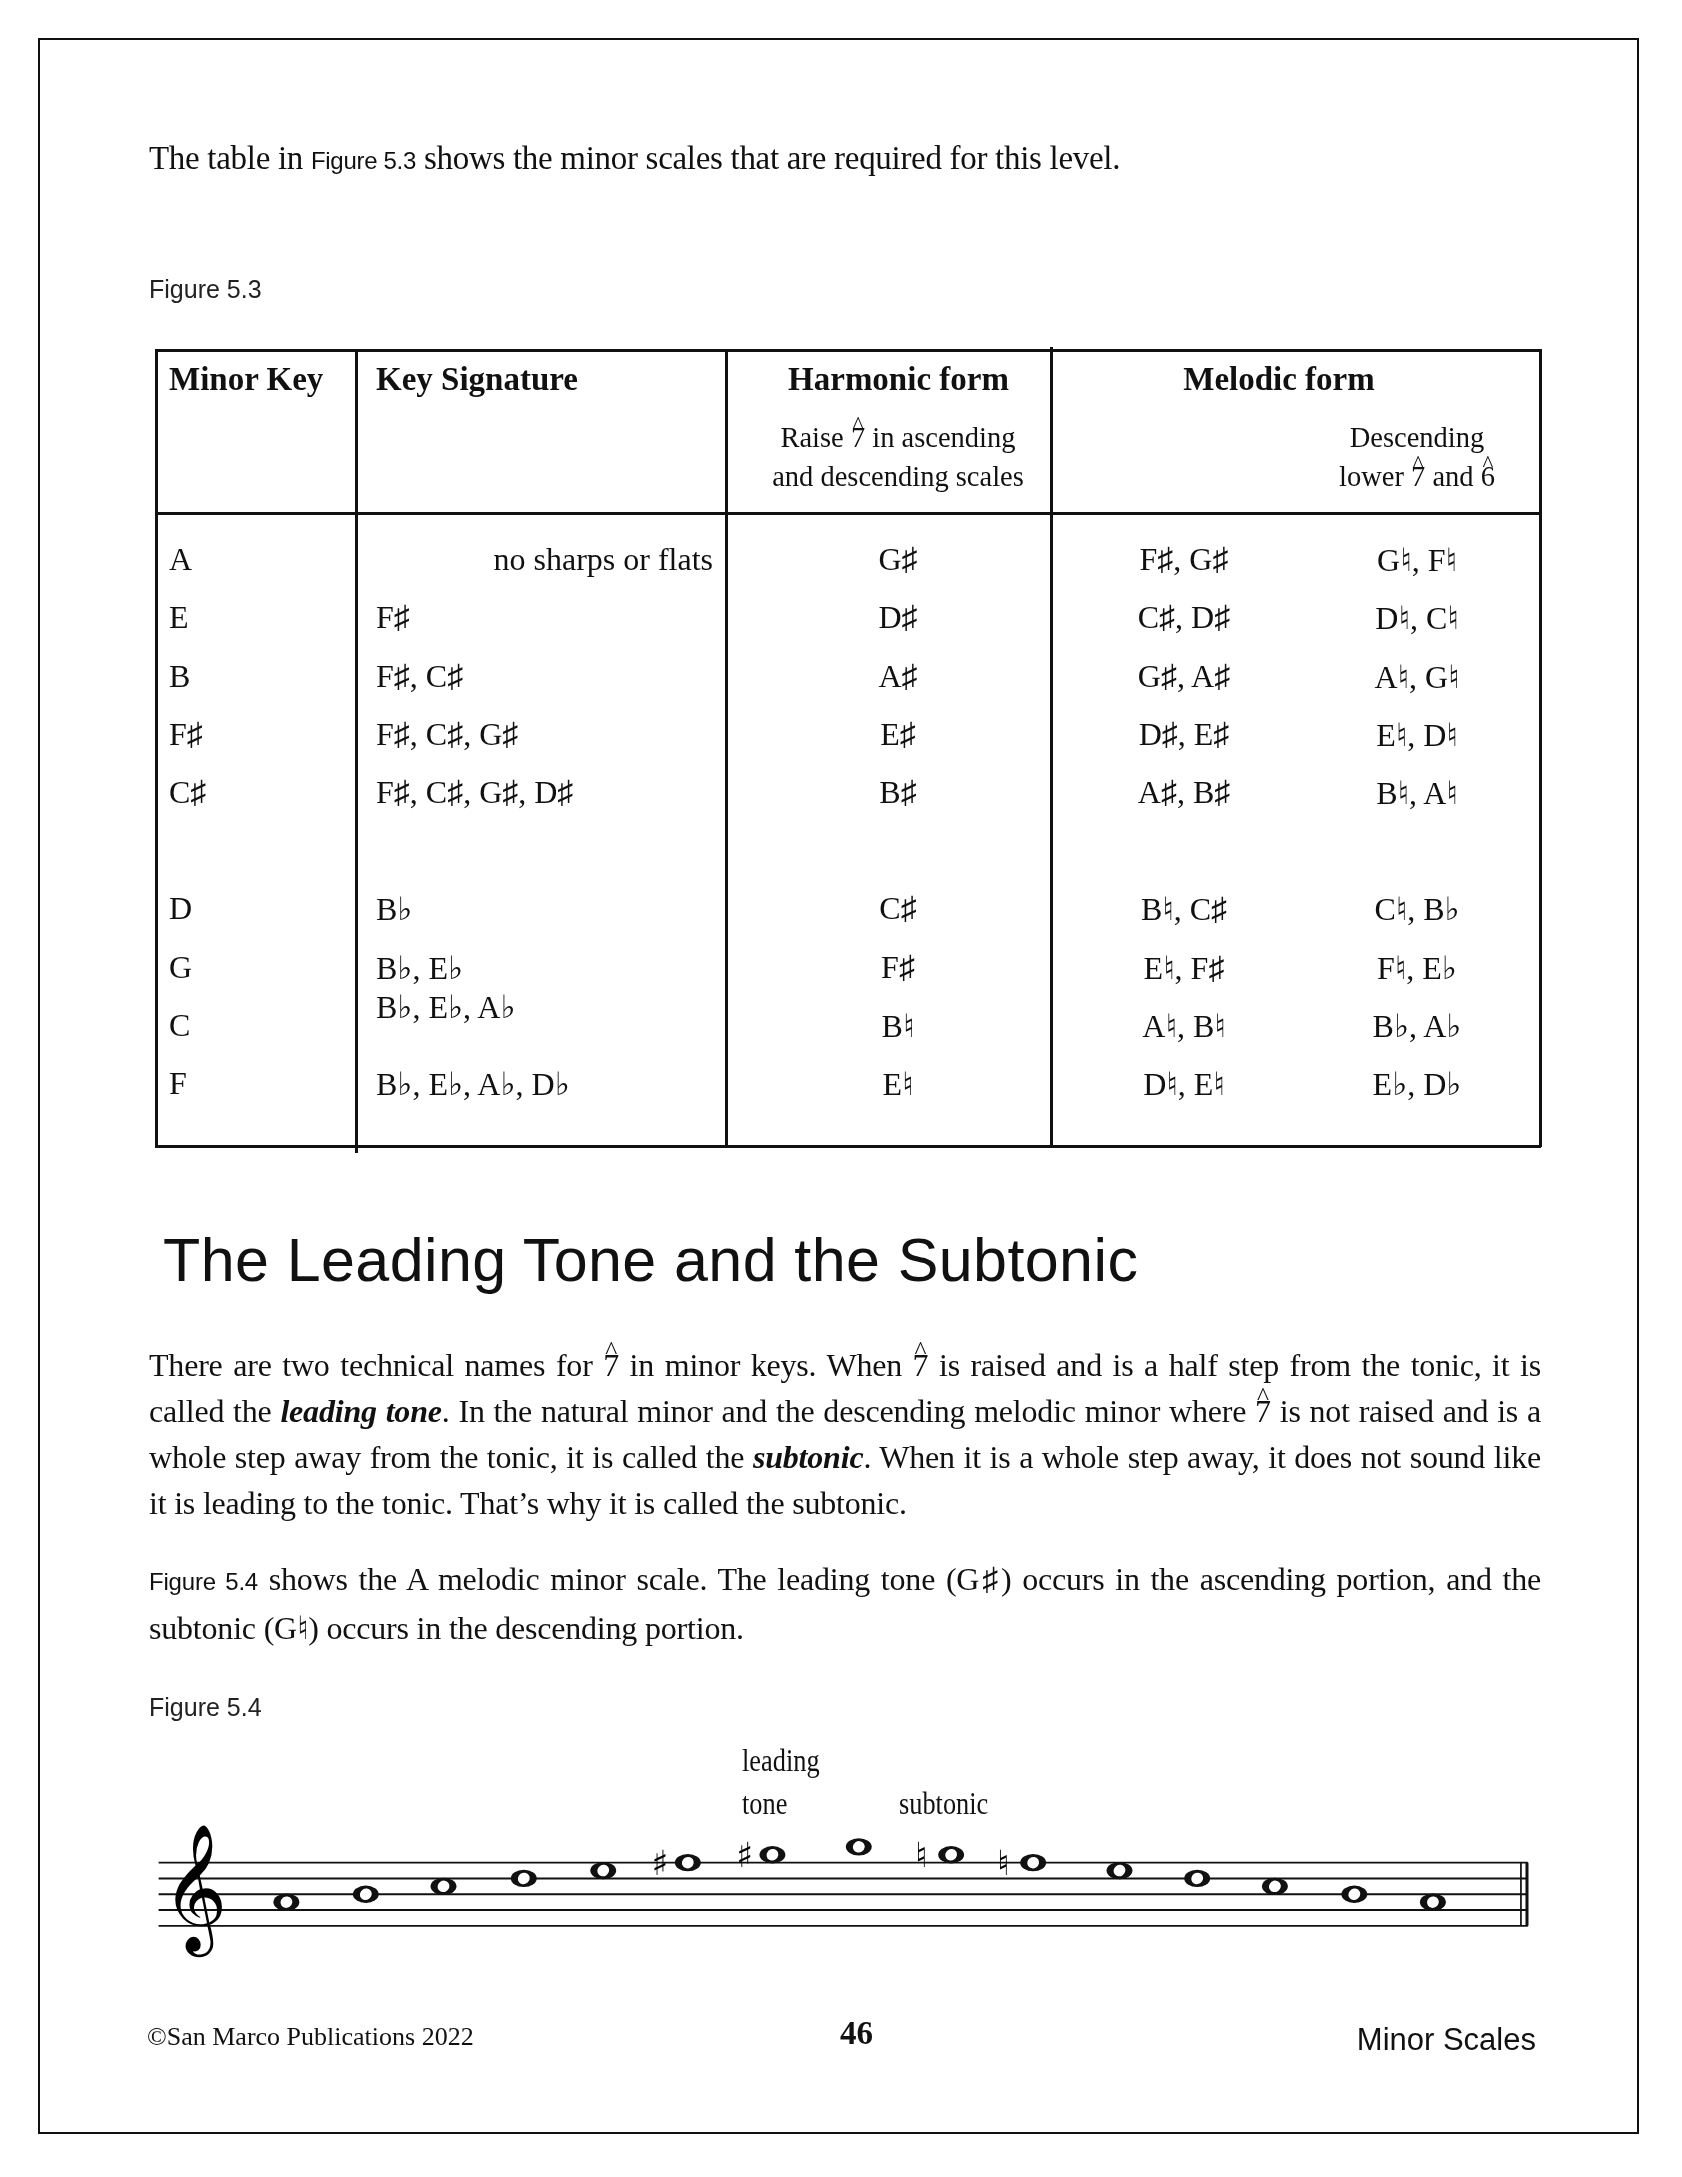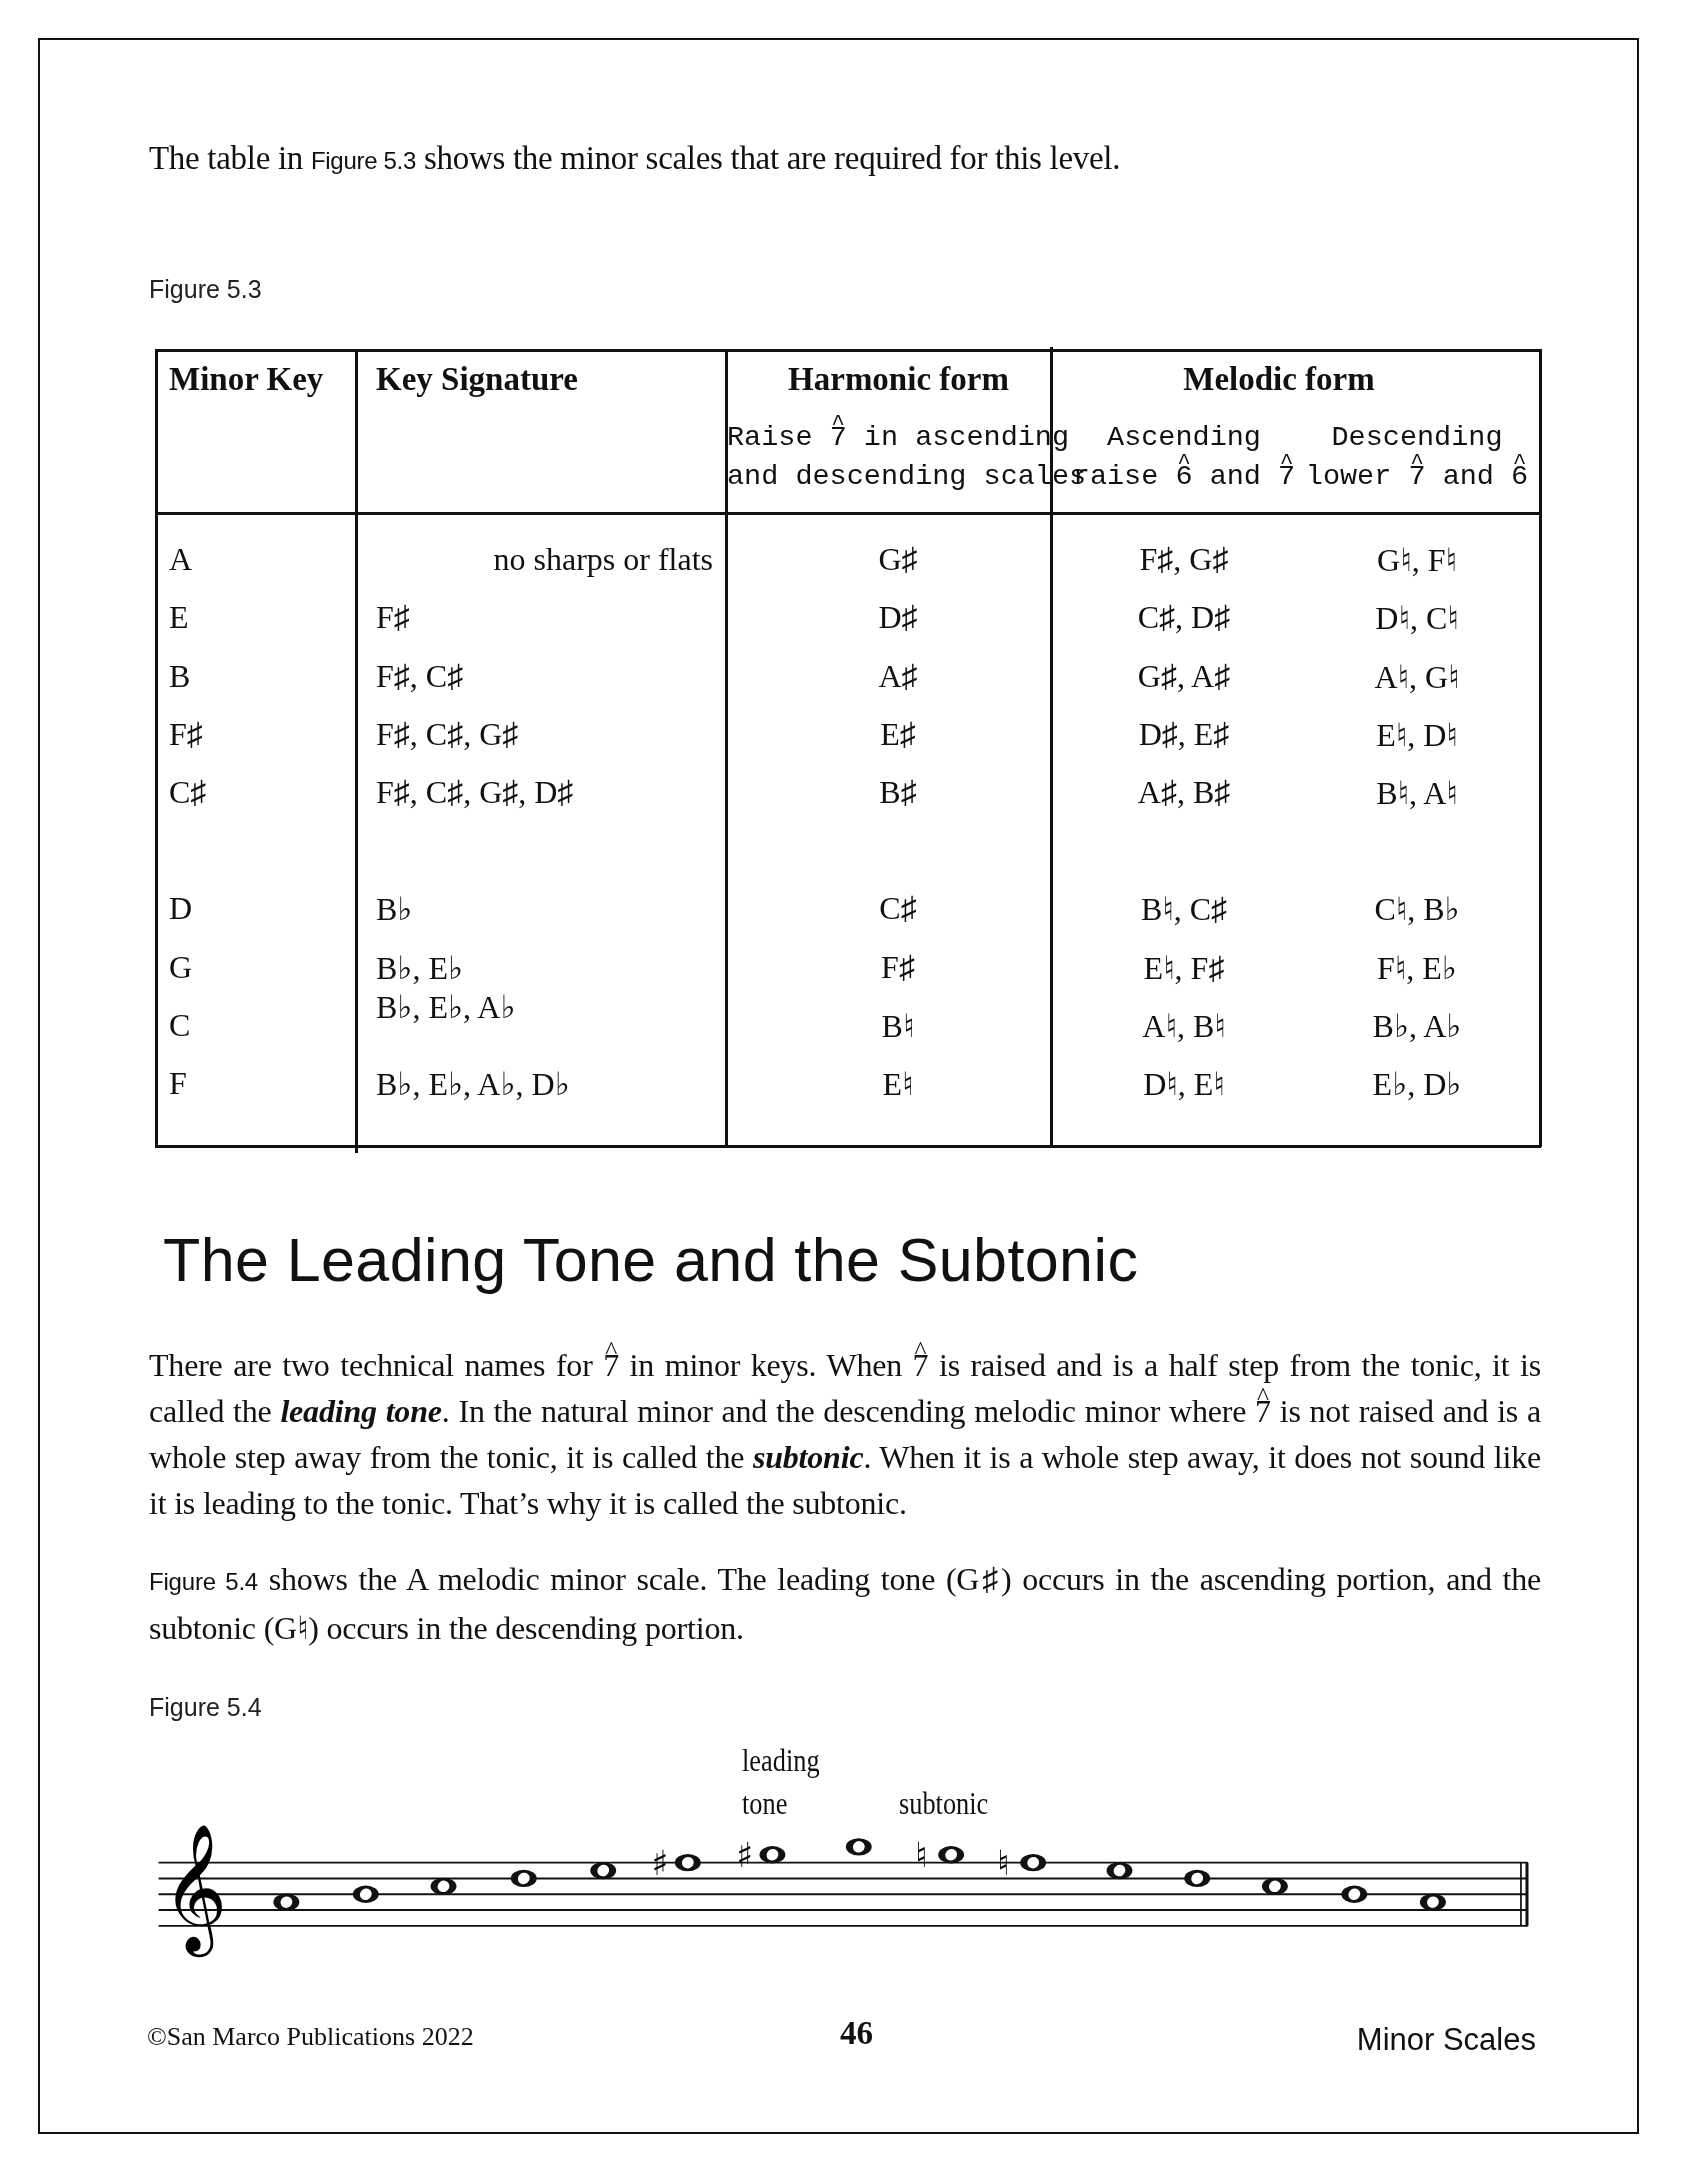--- a/index.html
+++ b/index.html
@@ -13,21 +13,21 @@
                font-size: 25px; color: #222; }
   #fig53-label { top: 275px; }
   #fig54-label { top: 1693px; }
 
   
   .tbl { position: absolute; left: 155px; top: 349px; width: 1386px; height: 798px; }
   .tbl .hline, .tbl .vline { position: absolute; background: #111; }
   .tbl .hline { height: 2.6px; }
   .tbl .vline { width: 2.6px; }
   .th { position: absolute; font-weight: bold; font-size: 33px; white-space: nowrap; }
-  .sub { position: absolute; font-size: 28.5px; text-align: center; line-height: 39px; white-space: nowrap; font-family: Liberation Mono, monospace; }
+  .sub { position: absolute; font-size: 28.5px; text-align: center; line-height: 39px; white-space: nowrap; }
   .cell { position: absolute; font-size: 32px; white-space: nowrap; }
   .hat { display: inline-block; position: relative; }
   .hat::before { content: "^"; position: absolute; left: 50%; transform: translateX(-50%); top: -0.55em;
                  font-size: 0.8em; }
 
   .section-title { position: absolute; left: 147px; top: 1209px; font-family: "Liberation Sans", "DejaVu Sans", sans-serif;
                    font-size: 61px; font-weight: normal; letter-spacing: 0.4px; margin: 16px; }
   .para { position: absolute; left: 149px; width: 1392px; font-size: 32px; line-height: 46px; margin: 0;
           text-align: justify; letter-spacing: -0.2px; }
   #para1 { top: 1342px; }
@@ -66,24 +66,20 @@
   <div class="vline" style="left:1384px; top:0; height:798px;"></div>
 
   <div class="th" style="left:14px; top:12px;">Minor Key</div>
   <div class="th" style="left:221px; top:12px;">Key Signature</div>
   <div class="th" style="left:605px; width:277px; top:12px; text-align:center;">Harmonic form</div>
   <div class="th" style="left:951px; width:346px; top:12px; text-align:center;">Melodic form</div>
 
   <div class="sub" style="left:572px; width:342px; top:69px;">
     <div><span>Raise </span><span class="hat">7</span><span> in ascending</span></div>
     <div>and descending scales</div>
-  </div>
-  <div class="sub" style="left:908px; width:242px; top:69px;">
-    <div>Ascending</div>
-    <div><span>raise </span><span class="hat">6</span><span> and </span><span class="hat">7</span></div>
   </div>
   <div class="sub" style="left:1141px; width:242px; top:69px;">
     <div>Descending</div>
     <div><span>lower </span><span class="hat">7</span><span> and </span><span class="hat">6</span></div>
   </div>
 
   <div id="table-body">
       <div>
         <div class="cell" style="left: 14px; top: 192px; width: 173px; text-align: left;">A</div>
         <div class="cell" style="left: 221px; top: 192px; width: 337px; text-align: right;">no sharps or flats</div>

